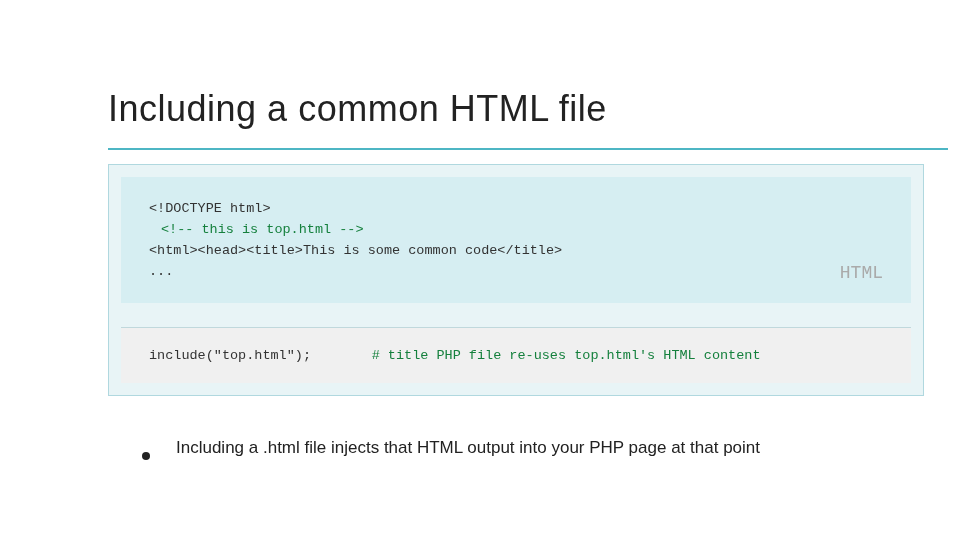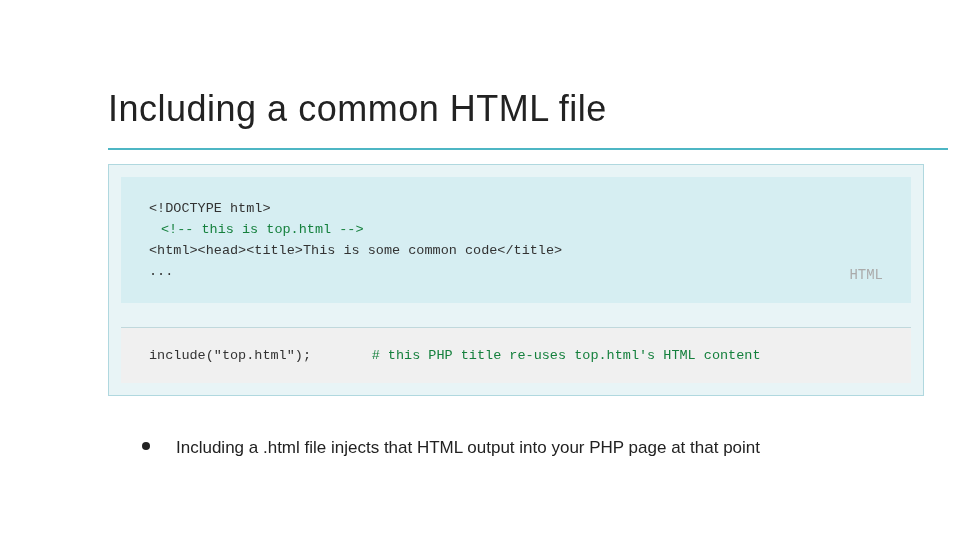--- a/index.html
+++ b/index.html
@@ -59,21 +59,21 @@
       color: #333333;
       line-height: 1.55;
       white-space: pre;
     }
 
     .html-badge {
       position: absolute;
       right: 16px;
       bottom: 8px;
       font-family: 'Courier New', Courier, monospace;
-      font-size: 14px;
+      font-size: 18px;
       color: #aaaaaa;
       font-weight: normal;
     }
 
     .code-bottom {
       background: #f0f0f0;
       border-top: 1px solid #c0d8dc;
       padding: 8px 16px;
     }
 
@@ -84,21 +84,21 @@
       white-space: pre;
     }
 
     .bullet-section {
       margin-top: 28px;
       padding: 0 10px;
     }
 
     .bullet-item {
       display: flex;
-      align-items: center;
+      align-items: flex-end;
       margin-bottom: 18px;
       font-size: 17px;
       color: #222222;
       line-height: 1.45;
     }
 
     .bullet-dot {
       width: 8px;
       height: 8px;
       background: #222222;
@@ -132,21 +132,21 @@
 
   <div class="code-section">
     <div class="code-top">
       <pre>&lt;!DOCTYPE html&gt;
 <span class="c-comment">&lt;!-- this is top.html --&gt;</span>
 &lt;html&gt;&lt;head&gt;&lt;title&gt;This is some common code&lt;/title&gt;
 ...</pre>
       <span class="html-badge">HTML</span>
     </div>
     <div class="code-bottom">
-      <pre>include("top.html");      <span class="c-comment"># this PHP title re-uses top.html's HTML content</span></pre>
+      <pre>include("top.html");      <span class="c-comment"># title PHP file re-uses top.html's HTML content</span></pre>
     </div>
   </div>
 
   <div class="bullet-section">
     <div class="bullet-item">
       <div class="bullet-dot"></div>
       <span class="bullet-text">Including a .html file injects that HTML output into your PHP page at that point</span>
     </div>
   </div>
 

